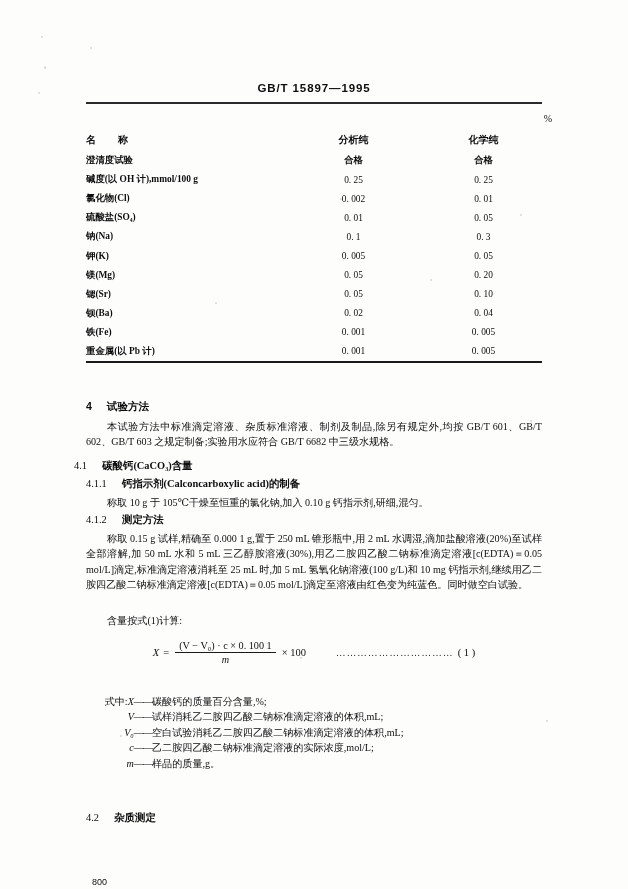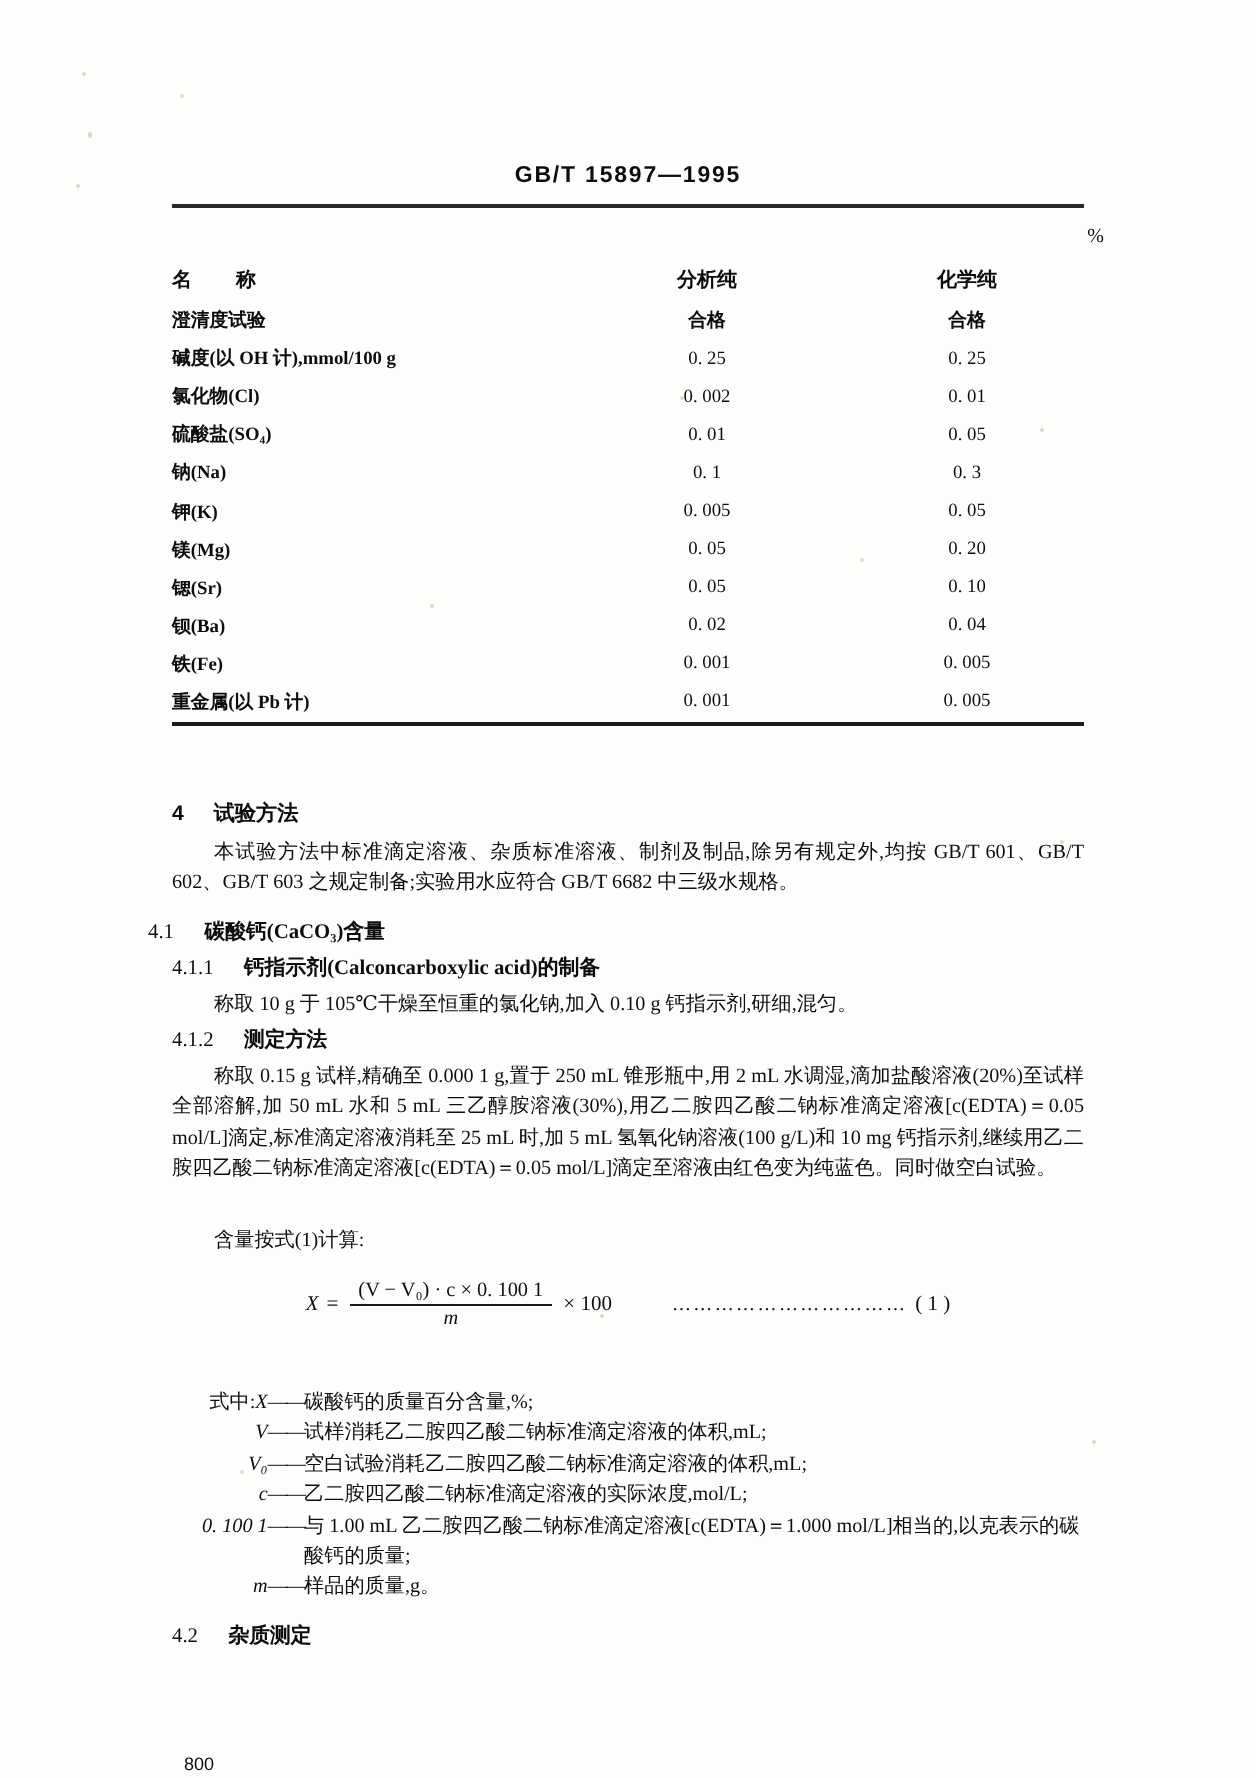--- a/index.html
+++ b/index.html
@@ -333,24 +333,20 @@
         </div>
         <div class="def-row">
           <span class="def-key" style="width:66px;"><i class="v">V₀</i><span class="dash">——</span></span>
           <span class="def-val">空白试验消耗乙二胺四乙酸二钠标准滴定溶液的体积,mL;</span>
         </div>
         <div class="def-row">
           <span class="def-key" style="width:66px;"><i class="v">c</i><span class="dash">——</span></span>
           <span class="def-val">乙二胺四乙酸二钠标准滴定溶液的实际浓度,mol/L;</span>
         </div>
         <div class="def-row">
-          <span class="def-key" style="width:66px;"><i class="v">0. 100 1</i><span class="dash">——</span></span>
-          <span class="def-val">与 1.00 mL 乙二胺四乙酸二钠标准滴定溶液[c(EDTA)＝1.000 mol/L]相当的,以克表示的碳酸钙的质量;</span>
-        </div>
-        <div class="def-row">
           <span class="def-key" style="width:66px;"><i class="v">m</i><span class="dash">——</span></span>
           <span class="def-val">样品的质量,g。</span>
         </div>
       </div>
   </div>
 
   <div class="num-h" style="left:86px;top:811px;">
     <span class="n">4.2</span>
     <span style="display:inline-block;width:10px;"></span>
     <span>杂质测定</span>

